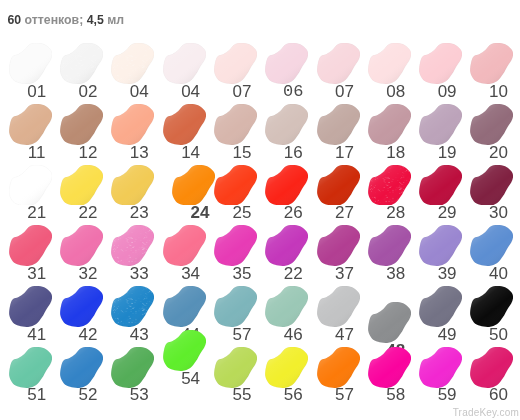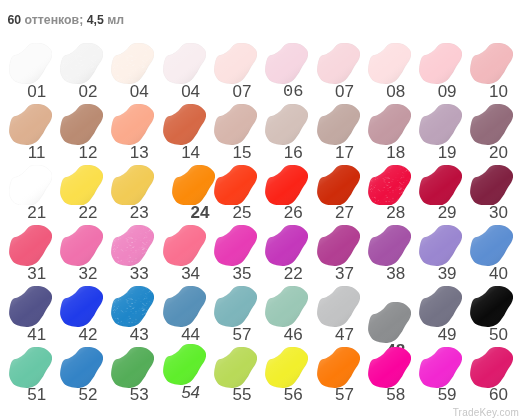--- a/index.html
+++ b/index.html
@@ -512,21 +512,21 @@
     </div>
     <div class="cell" style="left: 111.3px; top: 346.7px;">
       <div class="blobwrap">
         <svg viewBox="-0.6 -0.3 43.1 40.9">
           <path d="M 26.50 -0.30 C 28.92 -0.33 32.12 -0.05 34.50 1.00 C 36.88 2.05 39.47 4.30 40.80 6.00 C 42.13 7.70 42.53 9.32 42.50 11.20 C 42.47 13.08 41.62 15.23 40.60 17.30 C 39.58 19.37 37.77 21.35 36.40 23.60 C 35.03 25.85 34.03 28.43 32.40 30.80 C 30.77 33.17 28.92 36.17 26.60 37.80 C 24.28 39.43 21.35 40.32 18.50 40.60 C 15.65 40.88 12.03 40.23 9.50 39.50 C 6.97 38.77 4.93 37.98 3.30 36.20 C 1.67 34.42 0.18 31.50 -0.30 28.80 C -0.78 26.10 -0.15 22.58 0.40 20.00 C 0.95 17.42 1.57 14.83 3.00 13.30 C 4.43 11.77 7.03 11.92 9.00 10.80 C 10.97 9.68 12.97 8.20 14.80 6.60 C 16.63 5.00 18.05 2.35 20.00 1.20 C 21.95 0.05 24.08 -0.27 26.50 -0.30 Z" fill="#54ad58" stroke="rgba(0,0,0,0.055)" stroke-width="0.55"></path>
           <path d="M 26.50 -0.30 C 28.92 -0.33 32.12 -0.05 34.50 1.00 C 36.88 2.05 39.47 4.30 40.80 6.00 C 42.13 7.70 42.53 9.32 42.50 11.20 C 42.47 13.08 41.62 15.23 40.60 17.30 C 39.58 19.37 37.77 21.35 36.40 23.60 C 35.03 25.85 34.03 28.43 32.40 30.80 C 30.77 33.17 28.92 36.17 26.60 37.80 C 24.28 39.43 21.35 40.32 18.50 40.60 C 15.65 40.88 12.03 40.23 9.50 39.50 C 6.97 38.77 4.93 37.98 3.30 36.20 C 1.67 34.42 0.18 31.50 -0.30 28.80 C -0.78 26.10 -0.15 22.58 0.40 20.00 C 0.95 17.42 1.57 14.83 3.00 13.30 C 4.43 11.77 7.03 11.92 9.00 10.80 C 10.97 9.68 12.97 8.20 14.80 6.60 C 16.63 5.00 18.05 2.35 20.00 1.20 C 21.95 0.05 24.08 -0.27 26.50 -0.30 Z" fill="url(#gloss)"></path>
         </svg>
       </div>
       <div class="lbl">53</div>
     </div>
-    <div class="cell" style="left: 162.6px; top: 344px; font-style: italic;">
+    <div class="cell" style="left: 162.6px; top: 330px;">
       <div class="blobwrap">
         <svg viewBox="-0.6 -0.3 43.1 40.9">
           <path d="M 26.50 -0.30 C 28.92 -0.33 32.12 -0.05 34.50 1.00 C 36.88 2.05 39.47 4.30 40.80 6.00 C 42.13 7.70 42.53 9.32 42.50 11.20 C 42.47 13.08 41.62 15.23 40.60 17.30 C 39.58 19.37 37.77 21.35 36.40 23.60 C 35.03 25.85 34.03 28.43 32.40 30.80 C 30.77 33.17 28.92 36.17 26.60 37.80 C 24.28 39.43 21.35 40.32 18.50 40.60 C 15.65 40.88 12.03 40.23 9.50 39.50 C 6.97 38.77 4.93 37.98 3.30 36.20 C 1.67 34.42 0.18 31.50 -0.30 28.80 C -0.78 26.10 -0.15 22.58 0.40 20.00 C 0.95 17.42 1.57 14.83 3.00 13.30 C 4.43 11.77 7.03 11.92 9.00 10.80 C 10.97 9.68 12.97 8.20 14.80 6.60 C 16.63 5.00 18.05 2.35 20.00 1.20 C 21.95 0.05 24.08 -0.27 26.50 -0.30 Z" fill="#5fee2b" stroke="rgba(0,0,0,0.055)" stroke-width="0.55"></path>
           <path d="M 26.50 -0.30 C 28.92 -0.33 32.12 -0.05 34.50 1.00 C 36.88 2.05 39.47 4.30 40.80 6.00 C 42.13 7.70 42.53 9.32 42.50 11.20 C 42.47 13.08 41.62 15.23 40.60 17.30 C 39.58 19.37 37.77 21.35 36.40 23.60 C 35.03 25.85 34.03 28.43 32.40 30.80 C 30.77 33.17 28.92 36.17 26.60 37.80 C 24.28 39.43 21.35 40.32 18.50 40.60 C 15.65 40.88 12.03 40.23 9.50 39.50 C 6.97 38.77 4.93 37.98 3.30 36.20 C 1.67 34.42 0.18 31.50 -0.30 28.80 C -0.78 26.10 -0.15 22.58 0.40 20.00 C 0.95 17.42 1.57 14.83 3.00 13.30 C 4.43 11.77 7.03 11.92 9.00 10.80 C 10.97 9.68 12.97 8.20 14.80 6.60 C 16.63 5.00 18.05 2.35 20.00 1.20 C 21.95 0.05 24.08 -0.27 26.50 -0.30 Z" fill="url(#gloss)"></path>
         </svg>
       </div>
       <div class="lbl">54</div>
     </div>
     <div class="cell" style="left: 213.9px; top: 346.7px;">
       <div class="blobwrap">

